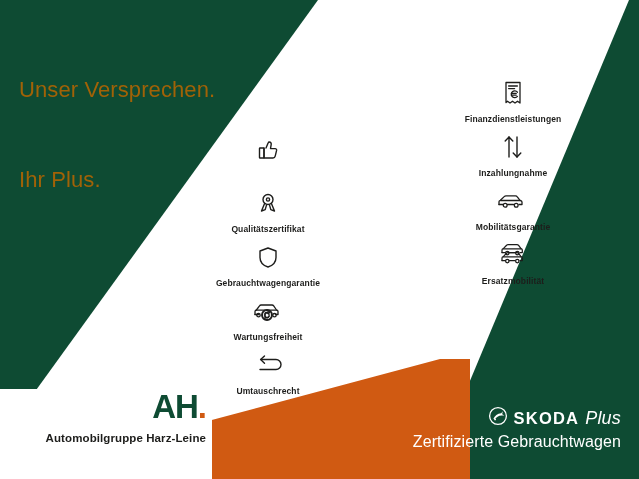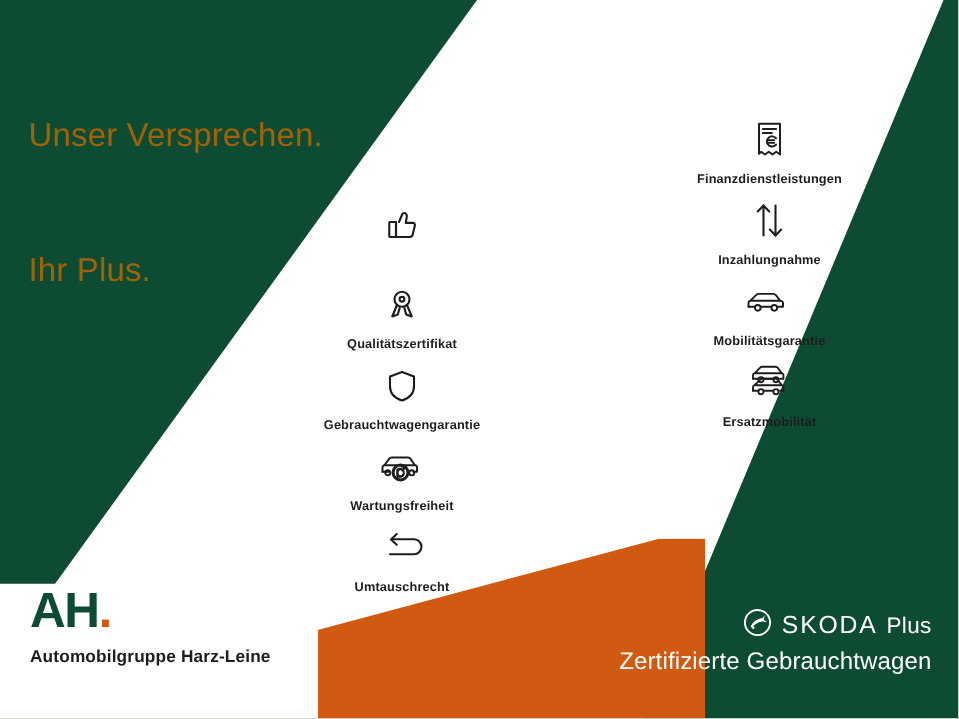--- a/index.html
+++ b/index.html
@@ -87,23 +87,23 @@
     font-weight: bold;
     color: #1d1d1b;
     letter-spacing: 0.1px;
     white-space: nowrap;
   }
   .col-right .feature-label { color: #1d1d1b; }
 
   
   .dealer {
     position: absolute;
-    left: 20px; bottom: 35px;
+    left: 10px; bottom: 35px;
     width: 196px;
-    text-align: left;
+    text-align: right;
     margin-top: 27px;
   }
   .dealer-mark {
     font-size: 33px;
     font-weight: bold;
     color: #0e4b33;
     line-height: 34px;
     letter-spacing: -1px;
     position: relative;
     display: inline-block;
@@ -129,26 +129,27 @@
   .skoda-top {
     display: flex;
     align-items: center;
     justify-content: flex-end;
     gap: 6px;
   }
   .skoda-arrow { display: block; }
   .skoda-word {
     font-size: 16.5px;
     letter-spacing: 1.2px;
-    font-weight: 400;
+    font-weight: 700;
   }
   .skoda-plus {
-    font-size: 15px;
+    font-size: 18px;
     font-weight: 400;
     letter-spacing: 0.2px;
+    font-style: italic;
   }
   .skoda-sub {
     font-size: 16px;
     margin-top: 3px;
     letter-spacing: 0.1px;
   }
 </style>
 </head>
 <body>
 

